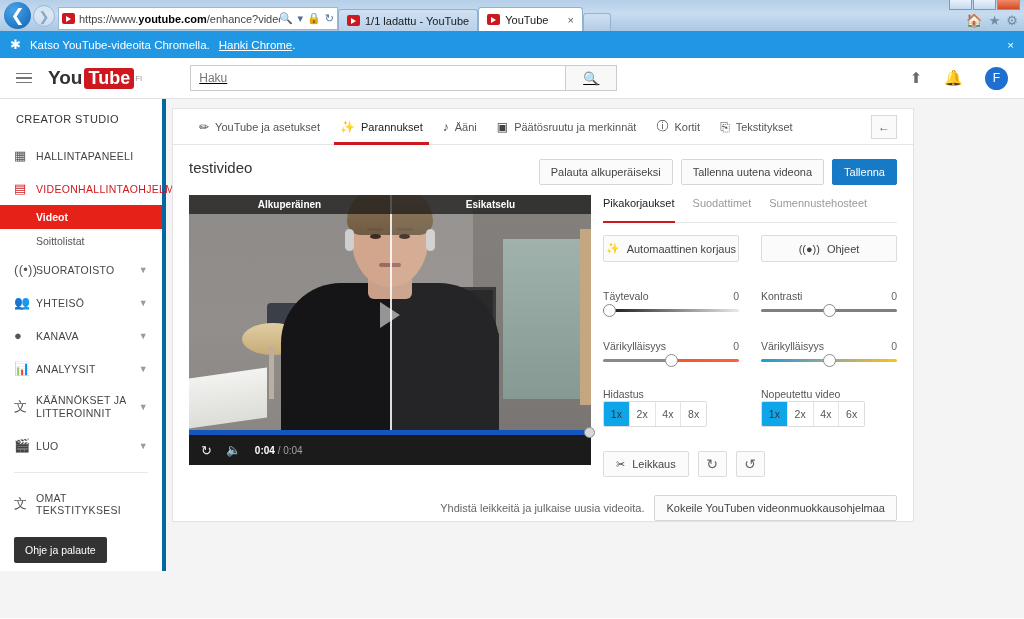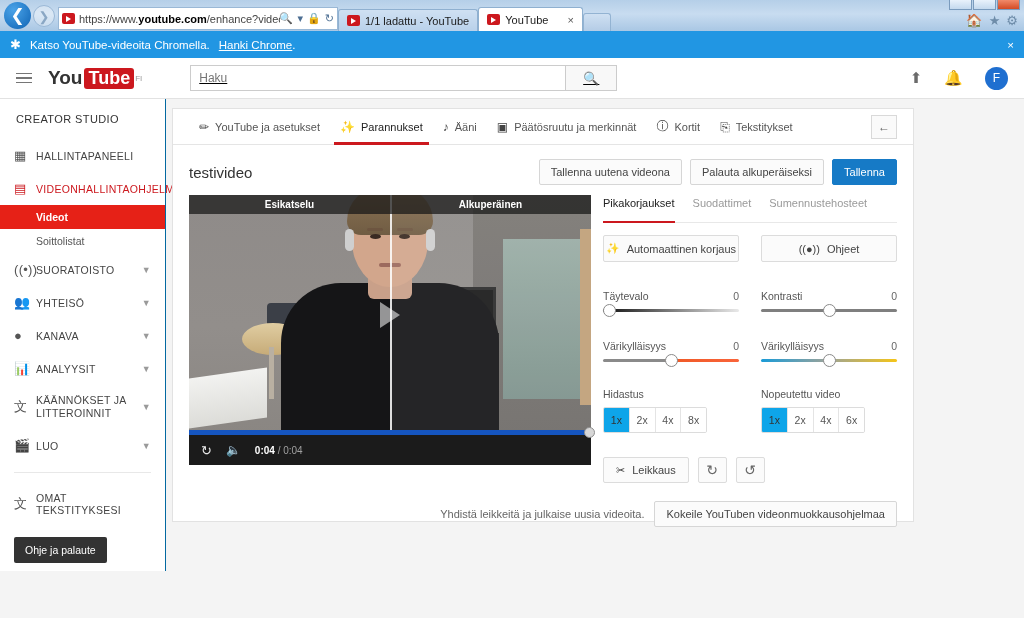--- a/index.html
+++ b/index.html
@@ -82,21 +82,21 @@
   }
   .search-btn{width:52px;height:26px;border:1px solid #ccc;background:#f8f8f8;
     display:flex;align-items:center;justify-content:center;color:#777;font-size:13px;}
   .head-right{margin-left:auto;display:flex;align-items:center;gap:22px;}
   .ic{color:#6b6b6b;font-size:15px;}
   .avatar{width:23px;height:23px;border-radius:50%;background:#1f6fd0;color:#fff;
     font-size:12px;display:flex;align-items:center;justify-content:center;}
 
   
   .page{display:flex;height:519px;background:#f4f4f4;}
-  .sidebar{width:166px;background:#fff;border-right:1px solid #0369a1;padding-top:14px;
+  .sidebar{width:166px;background:#fff;border-right:4px solid #0369a1;padding-top:14px;
     height:472px;}
   .cs-title{font-size:11px;color:#333;letter-spacing:.4px;padding:0 16px 14px 16px;}
   .s-item{display:flex;align-items:center;padding:9px 14px;font-size:10.5px;
     letter-spacing:.3px;color:#444;cursor:pointer;}
   .s-item .sic{width:22px;flex:none;display:flex;align-items:center;color:#555;font-size:13px;}
   .s-item.red{color:#cc181e;}
   .s-item.red .sic{color:#cc181e;}
   .s-item .chev{margin-left:auto;color:#9a9a9a;font-size:9px;}
   .s-sub{padding:6px 14px 6px 36px;font-size:10.5px;color:#555;cursor:pointer;}
   .s-sub.active{background:#e62117;color:#fff;font-weight:bold;}
@@ -114,21 +114,21 @@
     height:36px;padding:0 10px;position:relative;cursor:pointer;}
   .etab.active{color:#222;}
   .etab.active::after{content:"";position:absolute;left:4px;right:4px;bottom:0;
     height:2.5px;background:#cc181e;}
   .etab .ti{font-size:12px;color:#444;}
   .back-btn{margin-left:auto;width:26px;height:24px;border:1px solid #d9d9d9;
     background:#fafafa;display:flex;align-items:center;justify-content:center;
     color:#666;font-size:12px;}
 
   
-  .trow{display:flex;align-items:center;padding:14px 16px 10px 16px;}
+  .trow{display:flex;padding:14px 16px 10px 16px;}
   .vtitle{font-size:15px;color:#333;}
   .trow .btns{margin-left:auto;display:flex;gap:8px;}
   .btn{font-size:11px;padding:6px 11px;border:1px solid #d6d6d6;background:#fbfbfb;
     color:#444;border-radius:2px;cursor:pointer;}
   .btn.primary{background:#167ac6;border-color:#167ac6;color:#fff;}
 
   
   .ebody{display:flex;padding:0 16px;gap:12px;}
   .player{width:402px;}
   .vframe{position:relative;width:402px;height:240px;overflow:hidden;background:#000;}
@@ -197,21 +197,21 @@
   .slrow{margin-top:16px;}
   .sllabel{display:flex;justify-content:space-between;font-size:10.5px;color:#555;margin-bottom:7px;}
   .sllabel .val{color:#666;}
   .track{height:3px;border-radius:2px;position:relative;}
   .t-fill{background:linear-gradient(to right,#111,#e9e9e9);}
   .t-contrast{background:#7f7f7f;}
   .t-sat{background:linear-gradient(to right,#8a8a8a 0%,#8a8a8a 45%,#f05a28 55%,#f9643a 100%);}
   .t-temp{background:linear-gradient(to right,#1a9bd7 0%,#9aa39a 48%,#f5c518 100%);}
   .knob{position:absolute;top:-5px;width:13px;height:13px;border-radius:50%;
     background:#fff;border:1.5px solid #8a8a8a;}
-  .seclab{font-size:10.5px;color:#555;margin-bottom:7px;}
+  .seclab{font-size:10.5px;color:#555;margin-bottom:1px;}
   .speeds{display:flex;border:1px solid #dcdcdc;border-radius:2px;width:104px;overflow:hidden;}
   .sp{flex:1;text-align:center;font-size:10.5px;color:#555;padding:6px 0;
     border-right:1px solid #e4e4e4;background:#fff;cursor:pointer;}
   .sp:last-child{border-right:none;}
   .sp.sel{background:#0ea5e9;color:#333;}
   .actions{display:flex;gap:9px;margin-top:24px;}
   .cutbtn{height:26px;border:1px solid #dcdcdc;background:#fbfbfb;border-radius:2px;
     display:flex;align-items:center;gap:7px;padding:0 12px;font-size:11px;color:#444;cursor:pointer;}
   .sqbtn{width:29px;height:26px;border:1px solid #dcdcdc;background:#fbfbfb;
     display:flex;align-items:center;justify-content:center;color:#666;font-size:14px;border-radius:2px;cursor:pointer;}
@@ -377,22 +377,22 @@
           <span>Tekstitykset</span>
         </div>
         <div class="back-btn">
           <span>←</span>
         </div>
       </div>
 
       <div class="trow">
         <div class="vtitle">testivideo</div>
         <div class="btns">
+          <div class="btn">Palauta alkuperäiseksi</div>
           <div class="btn">Tallenna uutena videona</div>
-          <div class="btn">Palauta alkuperäiseksi</div>
           <div class="btn primary">Tallenna</div>
         </div>
       </div>
 
       <div class="ebody">
 
         <div class="player">
           <div class="vframe">
             <div class="vscene">
               <div class="wall"></div>
@@ -416,22 +416,22 @@
                 <div class="eye l"></div>
                   <div class="eye r"></div>
                 <div class="mouth"></div>
                 <div class="earring l"></div>
                   <div class="earring r"></div>
               </div>
               <div class="preview-ov"></div>
               <div class="splitline"></div>
             </div>
             <div class="vlabels">
+              <div>Alkuperäinen</div>
               <div>Esikatselu</div>
-              <div>Alkuperäinen</div>
             </div>
             <div class="playbtn"></div>
           </div>
           <div class="vctrl">
             <div class="progress">
               <div class="knob"></div>
             </div>
             <span style="font-size:13px">↻</span>
             <span style="font-size:12px">🔈</span>
             <span class="t"><b>0:04</b><span> / </span><span>0:04</span></span>

